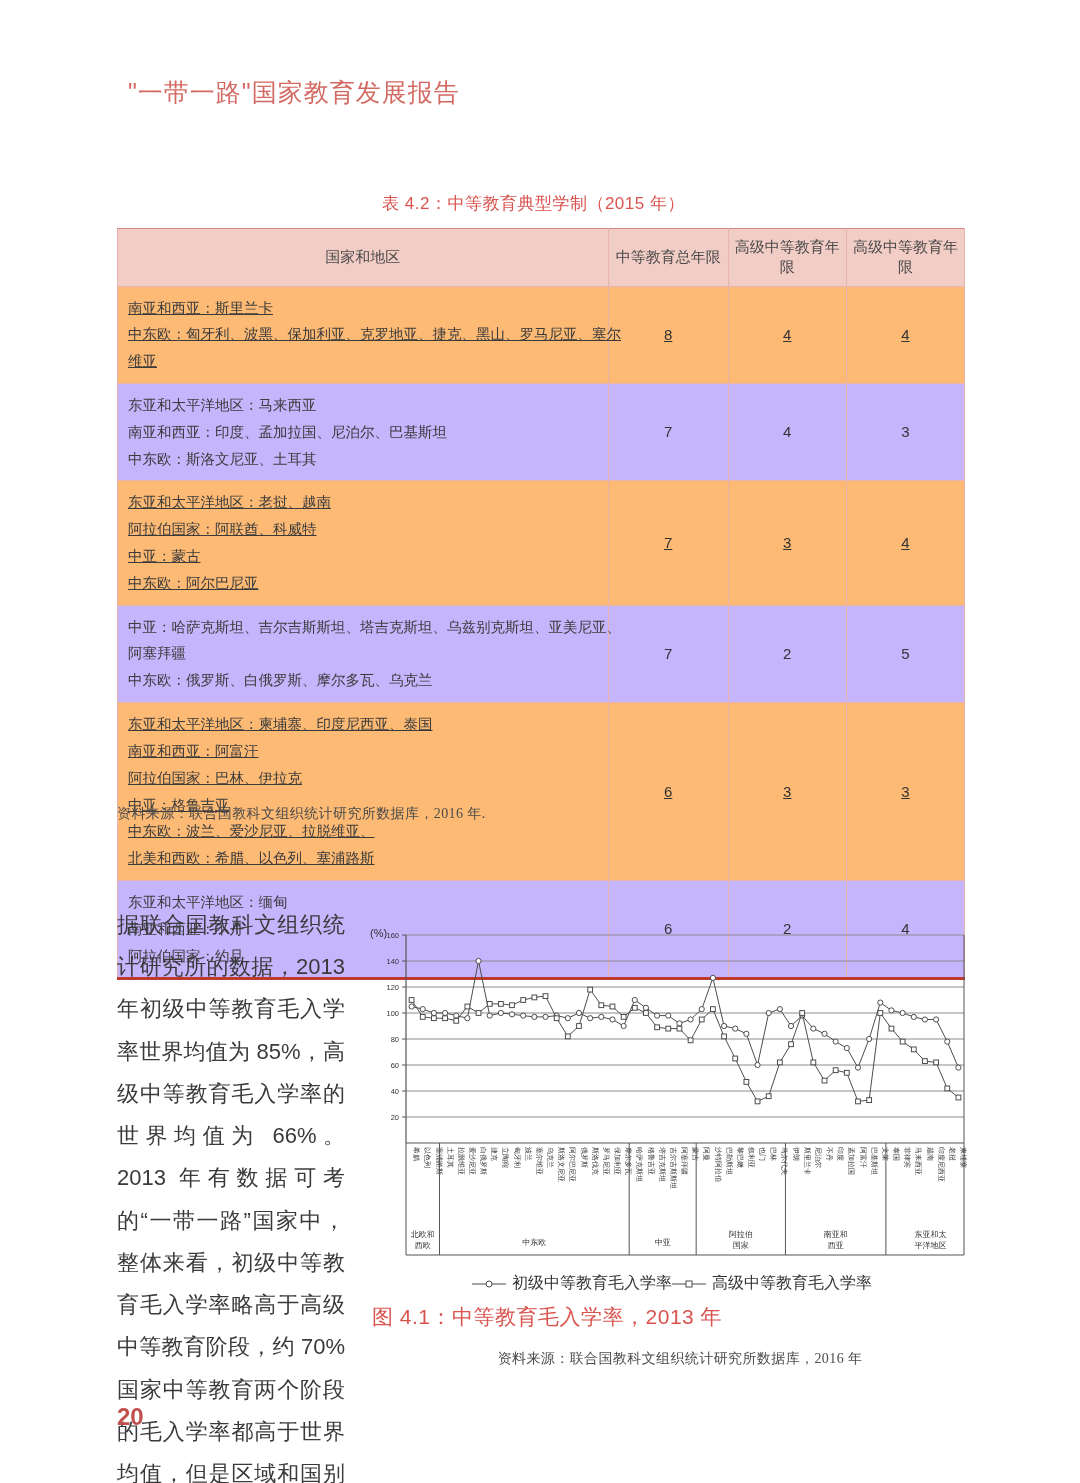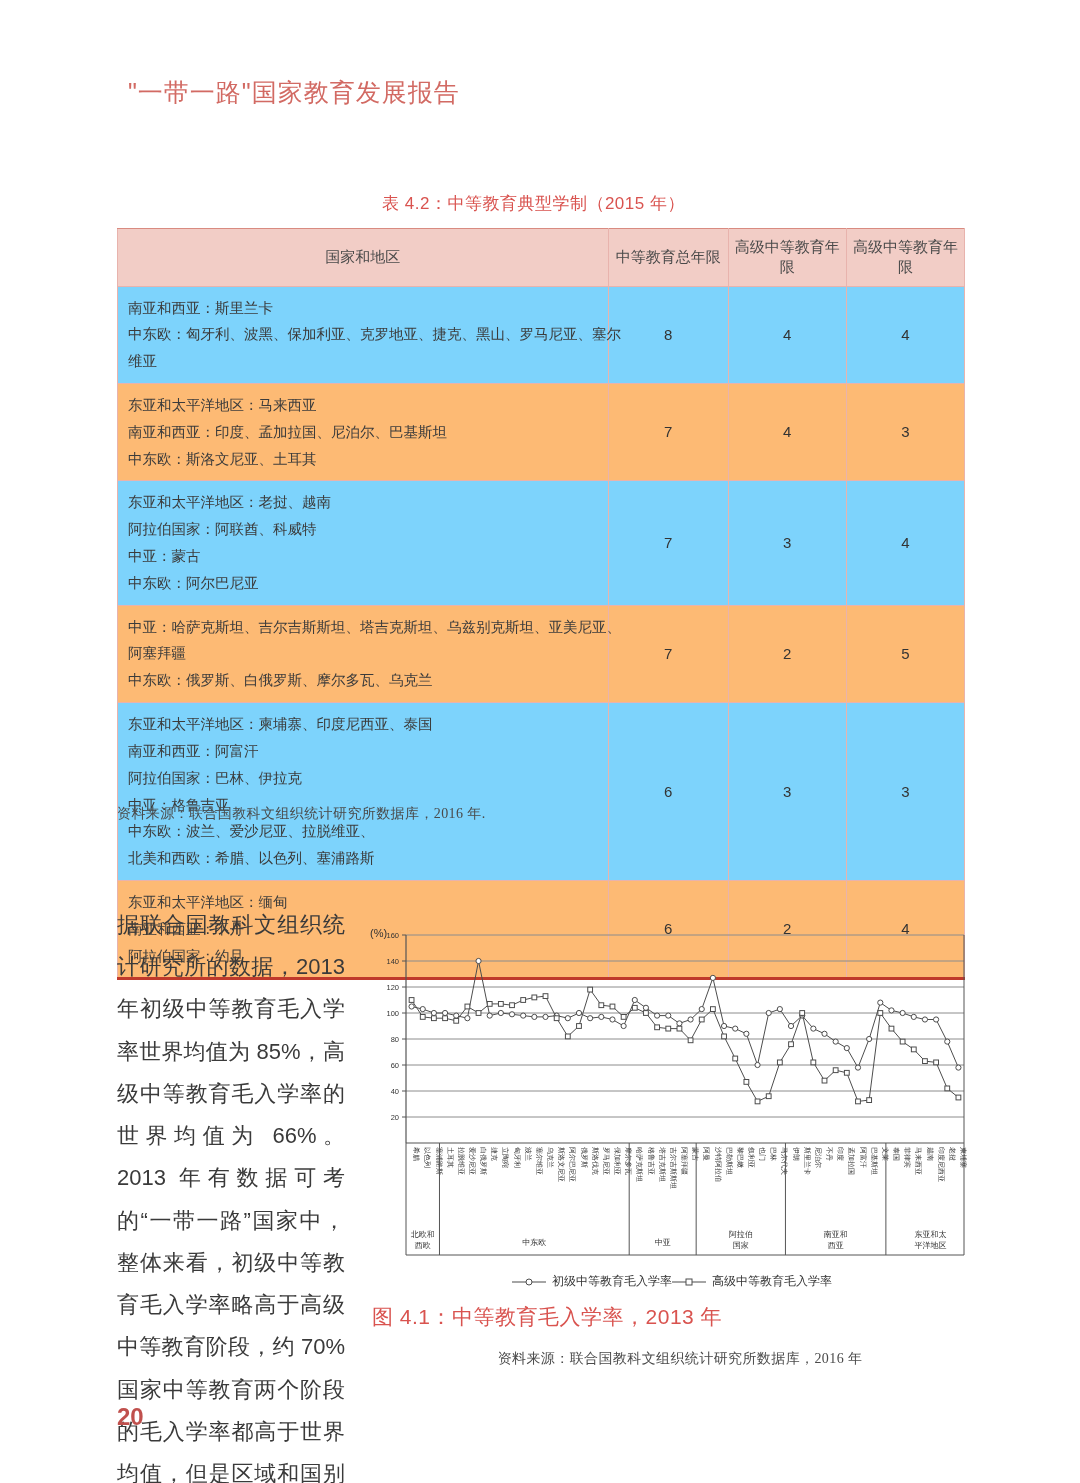--- a/index.html
+++ b/index.html
@@ -44,22 +44,22 @@
     line-height:1.35;
     border-top:1px solid #d98b81;
   }
   table.t42 tbody td{
     font-size:14.5px;color:#3b3b3b;
     padding:8px 10px;line-height:1.85;
   }
   table.t42 tbody td.num{
     text-align:center;font-size:15px;color:#333;padding:8px 4px;
   }
-  table.t42 tbody tr.shade td{background:#fdba74;}
-  table.t42 tbody tr.plain td{background:#7dd3fc;}
+  table.t42 tbody tr.shade td{background:#c4b5fd;}
+  table.t42 tbody tr.plain td{background:#fdba74;text-decoration:underline;}
   table.t42 tbody tr:last-child td{border-bottom:3px solid #c0392b;}
   .col-c1{width:490px;}
   .col-c2{width:120px;}
   .col-c3{width:118px;}
   .col-c4{width:118px;}
   .cellline{display:block;white-space:nowrap;}
 
   .src-note{
     position:absolute;left:117px;top:805px;
     font-size:14px;color:#4a4a4a;
@@ -79,21 +79,21 @@
   .figure{position:absolute;left:372px;top:925px;width:600px;}
   .chart-box{position:relative;width:600px;height:345px;}
   .yunit{
     position:absolute;left:-2px;top:2px;
     font-size:11px;color:#333;
   }
   svg.chart{position:absolute;left:0;top:0;}
   .legend{
     position:absolute;left:0;top:348px;width:600px;
     display:flex;justify-content:center;
-    font-size:12px;color:#333;align-items:center;
+    font-size:16px;color:#333;align-items:center;
   }
   .legend .item{display:flex;align-items:center;gap:6px;}
   .legend .swatch{display:inline-block;}
   .fig-caption{
     position:absolute;left:0;top:378px;width:600px;
     text-align:left;font-size:21px;color:#d9534f;
     letter-spacing:.5px;
   }
   .fig-src{
     position:absolute;left:8px;top:425px;width:600px;

